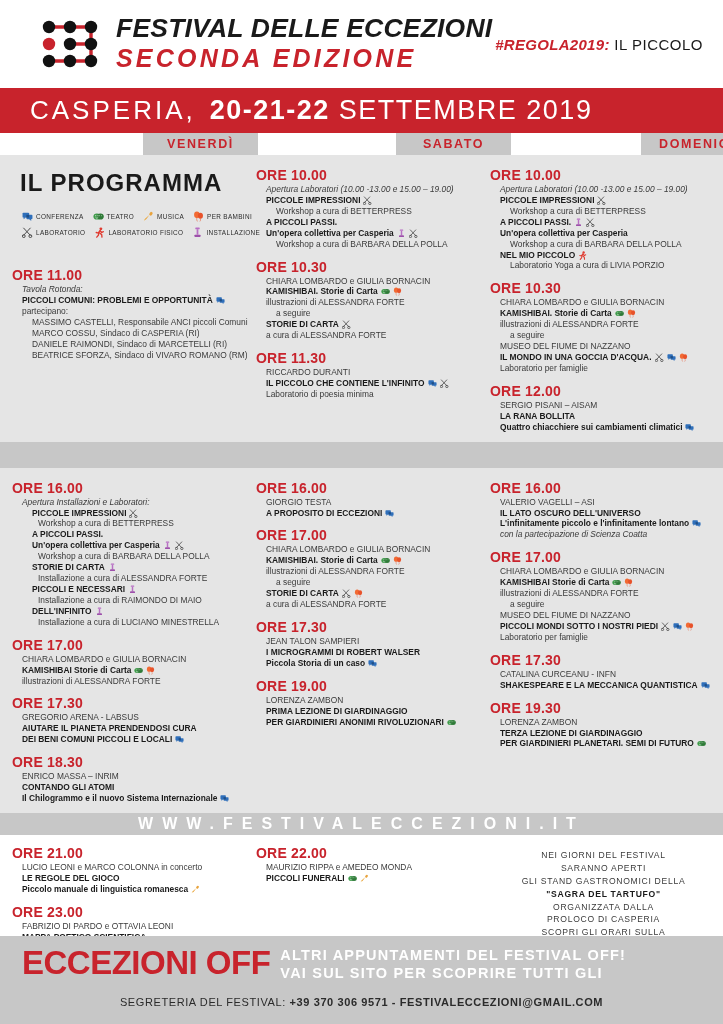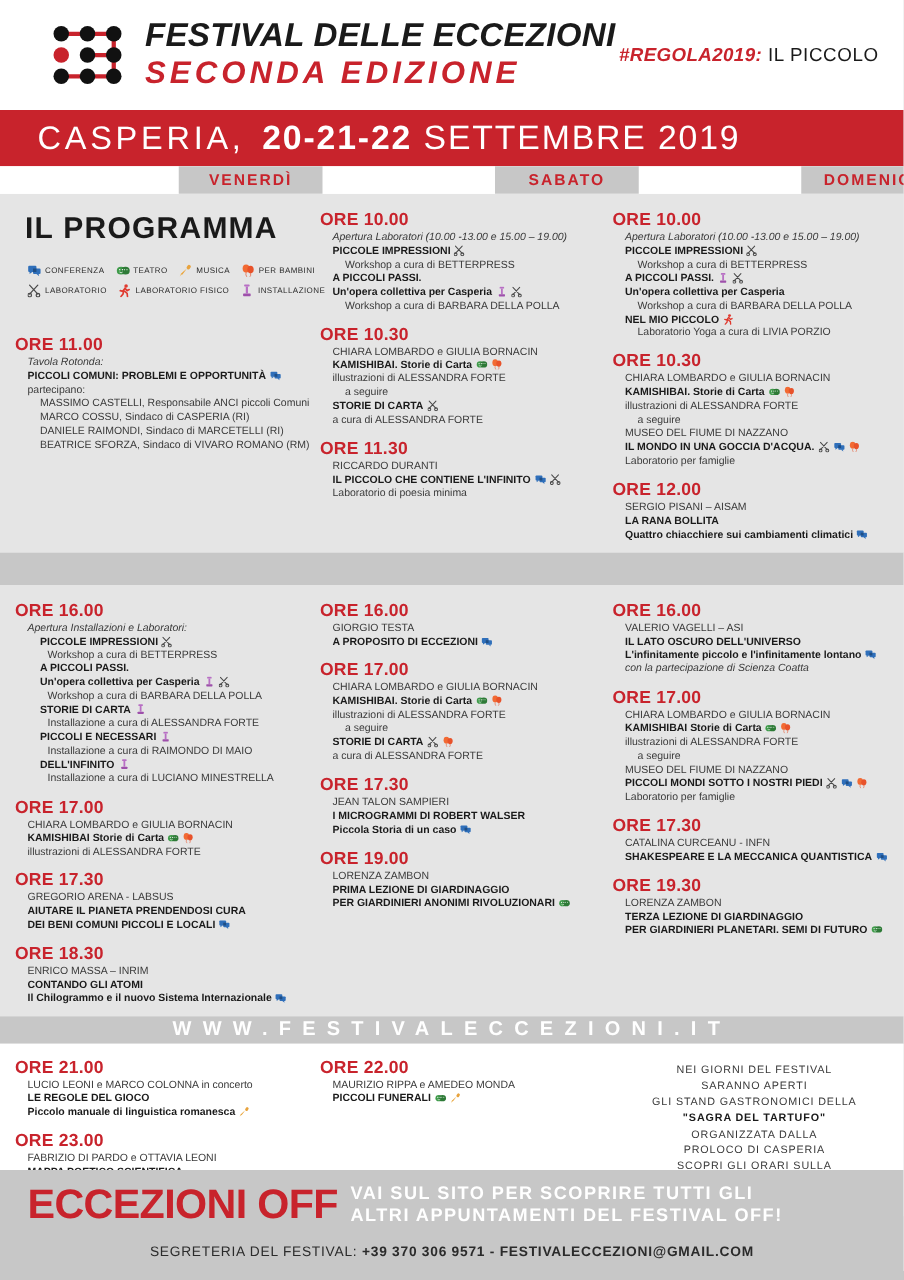--- a/index.html
+++ b/index.html
@@ -678,22 +678,22 @@
           <div>PAGINA FACEBOOK:</div>
           <div>WWW.FACEBOOK.COM/PROLOCOCASPERIA</div>
         </div>
     </div>
   </div>
 
   <div class="offbar" style="position:absolute;left:0;right:0;bottom:0;">
     <div class="offrow">
       <div class="offbig">ECCEZIONI OFF</div>
       <div class="offtxt">
+        <div>ALTRI APPUNTAMENTI DEL FESTIVAL OFF!</div>
         <div>VAI SUL SITO PER SCOPRIRE TUTTI GLI</div>
-        <div>ALTRI APPUNTAMENTI DEL FESTIVAL OFF!</div>
       </div>
     </div>
     <div class="segret">
       <span>SEGRETERIA DEL FESTIVAL: </span><b>+39 370 306 9571 - FESTIVALECCEZIONI@GMAIL.COM</b>
     </div>
   </div>
 
 </div>
 
 </body></html>

